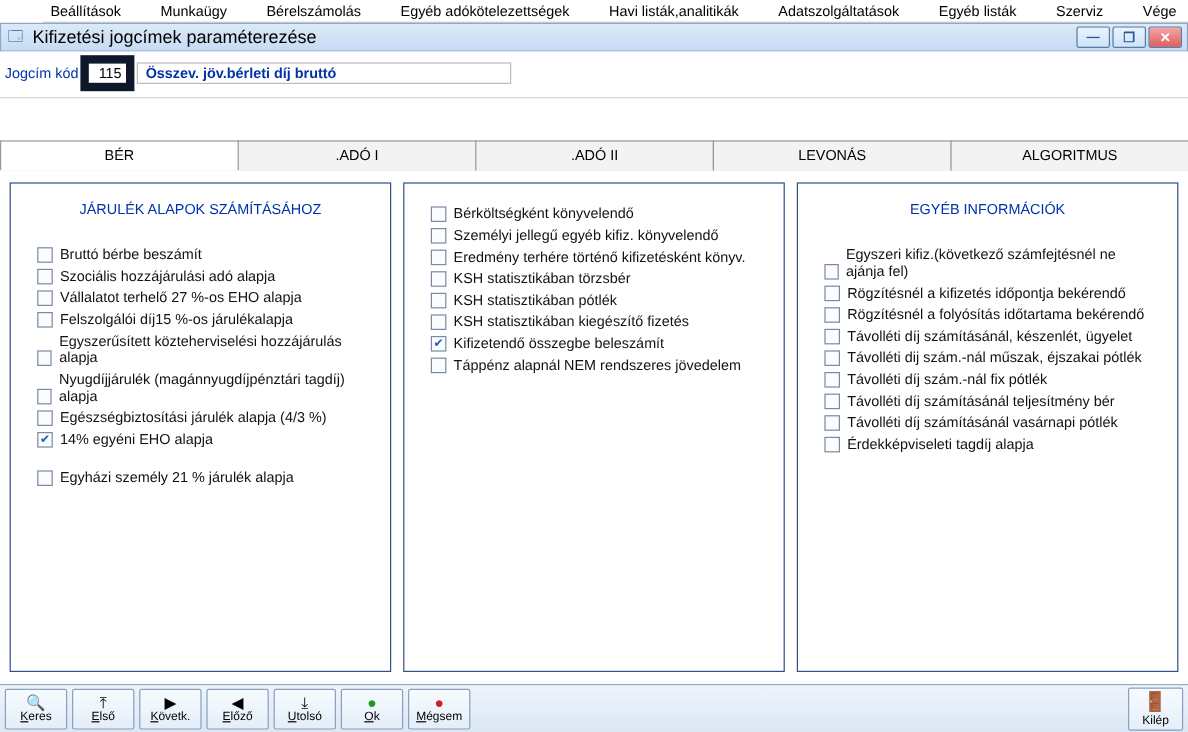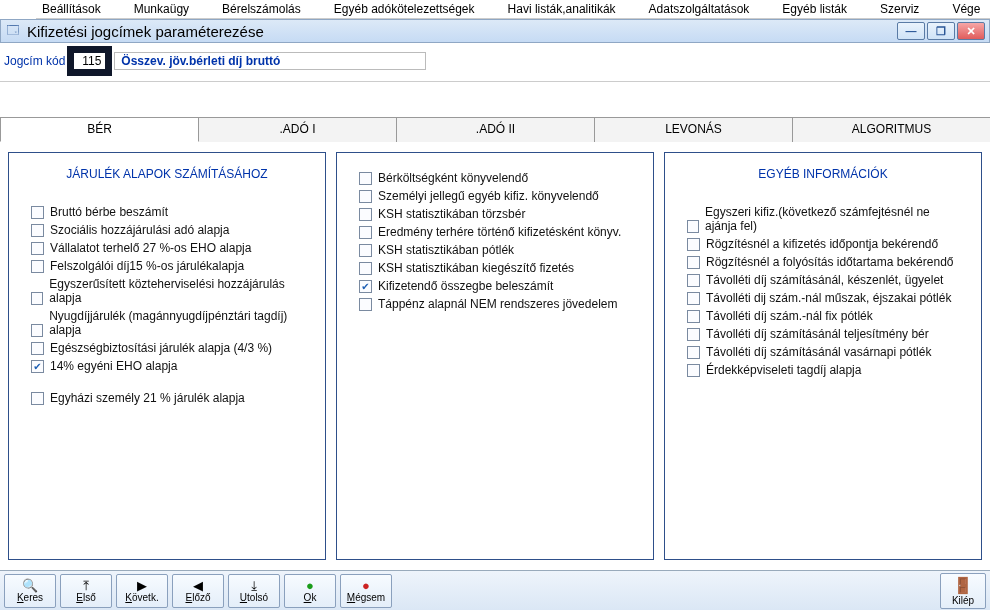--- a/index.html
+++ b/index.html
@@ -233,25 +233,25 @@
         <div class="chk">
           <span class="box"></span>
           <span>Bérköltségként könyvelendő</span>
         </div>
         <div class="chk">
           <span class="box"></span>
           <span>Személyi jellegű egyéb kifiz. könyvelendő</span>
         </div>
         <div class="chk">
           <span class="box"></span>
+          <span>Eredmény terhére történő kifizetésként könyv.</span>
+        </div>
+        <div class="chk">
+          <span class="box"></span>
           <span>KSH statisztikában törzsbér</span>
-        </div>
-        <div class="chk">
-          <span class="box"></span>
-          <span>Eredmény terhére történő kifizetésként könyv.</span>
         </div>
         <div class="chk">
           <span class="box"></span>
           <span>KSH statisztikában pótlék</span>
         </div>
         <div class="chk">
           <span class="box"></span>
           <span>KSH statisztikában kiegészítő fizetés</span>
         </div>
         <div class="chk checked">

